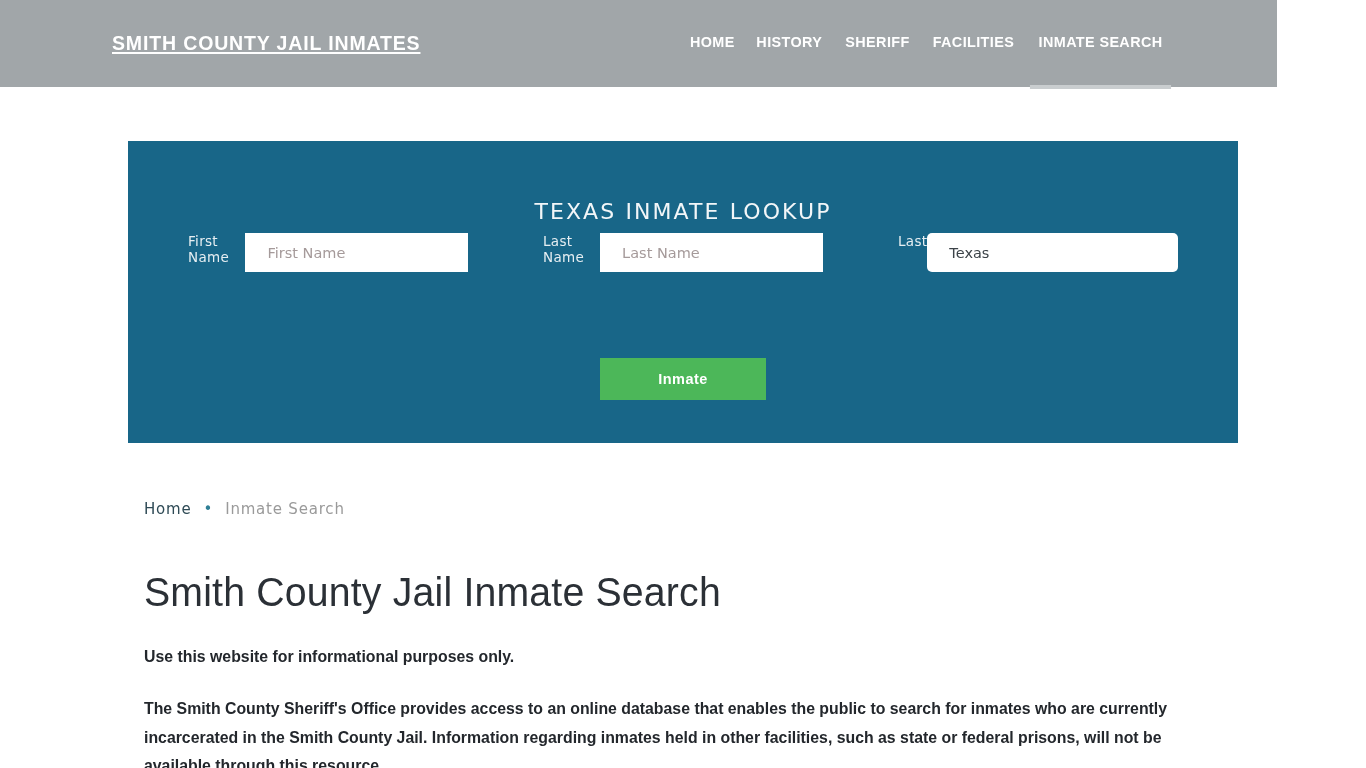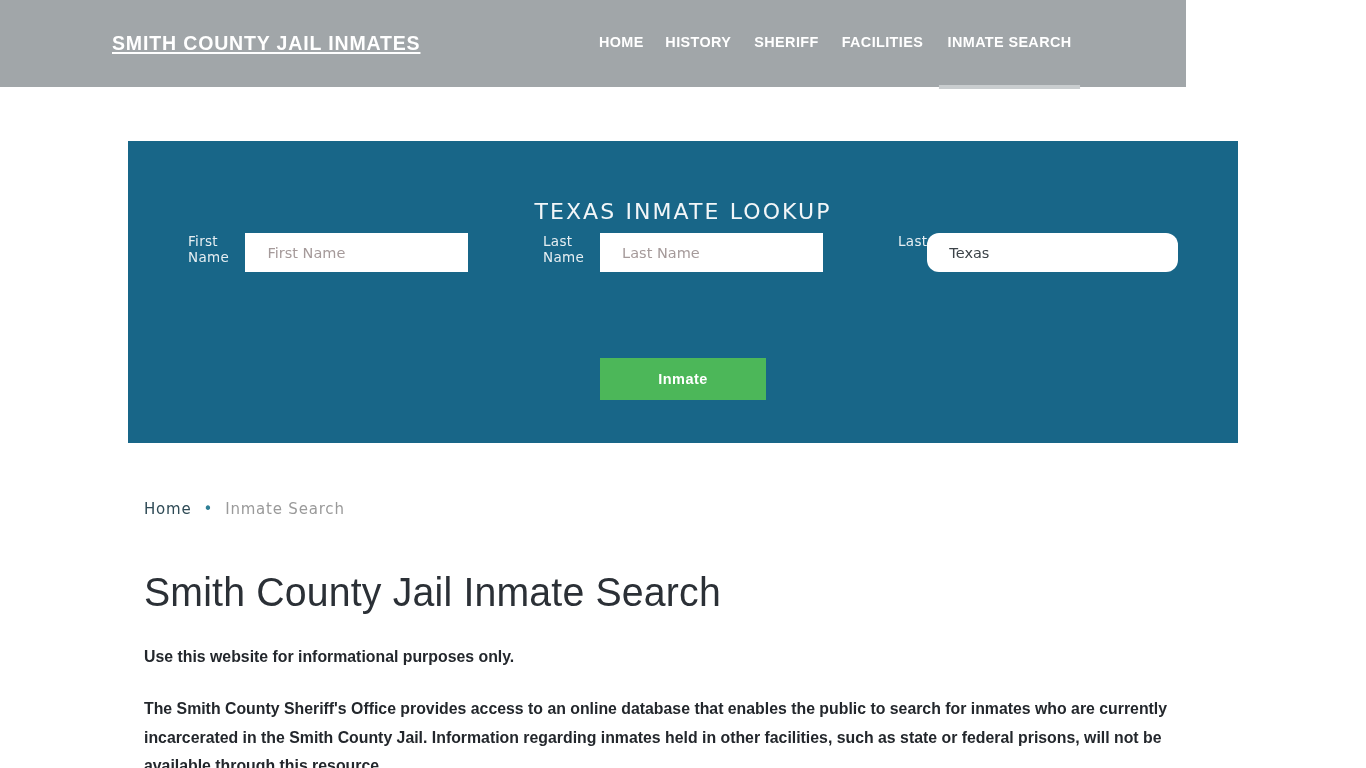--- a/index.html
+++ b/index.html
@@ -10,21 +10,21 @@
     width: 1366px;
     height: 768px;
     overflow: hidden;
     background: #ffffff;
     font-family: "Liberation Sans", sans-serif;
   }
 
   
   .site-header {
     position: relative;
-    width: 1186px;
+    width: 1277px;
     height: 87px;
     background: #a1a6a9;
     display: flex;
     align-items: center;
   }
   .brand {
     position: absolute;
     left: 112px;
     top: 31px;
     color: #ffffff;
@@ -125,21 +125,21 @@
     font-family: "DejaVu Sans", sans-serif;
     font-size: 14.5px;
   }
   .field-input::placeholder {
     color: #a59a9a;
     opacity: 1;
   }
   select.field-input {
     -webkit-appearance: none;
     appearance: none;
-    border-radius: 12px;
+    border-radius: 5px;
   }
   .search-button {
     position: absolute;
     left: 50%;
     transform: translateX(-50%);
     top: 217px;
     width: 166px;
     height: 42px;
     border: none;
     background: #4cb759;

